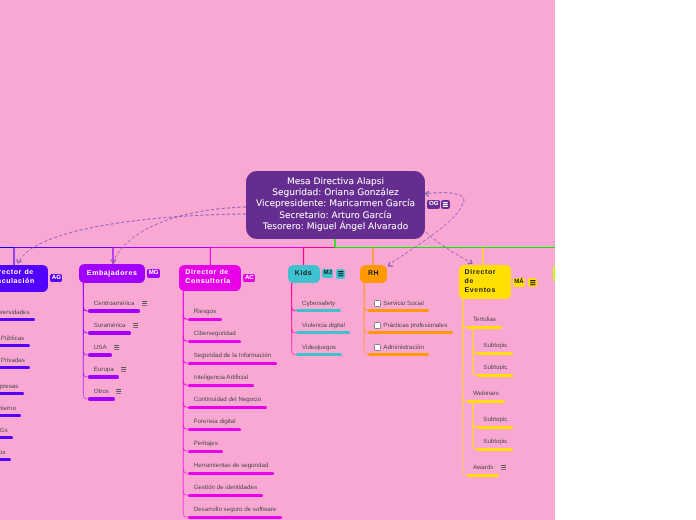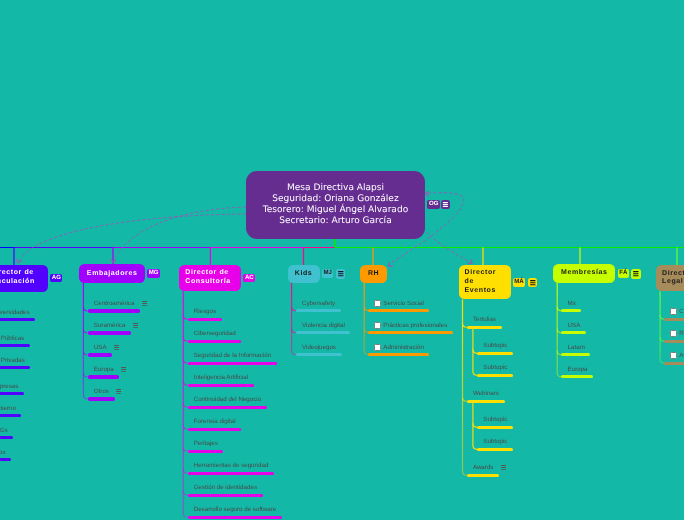--- a/index.html
+++ b/index.html
@@ -1,20 +1,20 @@
 <!DOCTYPE html>
 <html><head>
 <meta charset="utf-8">
 <style>
   html,body{margin:0;padding:0;background:#fff;}
   body{width:696px;height:520px;overflow:hidden;
        font-family:"Liberation Sans","DejaVu Sans",sans-serif;
        -webkit-font-smoothing:antialiased;text-rendering:geometricPrecision;}
   #stage,.ilabel,.node,.central,.badge{transform:translateZ(0);}
-  #stage{position:relative;width:684px;height:520px;overflow:hidden;background:#14b8a6;}
+  #stage{position:relative;width:555px;height:520px;overflow:hidden;background:#f9a8d4;}
   #links{position:absolute;left:0;top:0;width:696px;height:520px;}
   .node{position:absolute;border-radius:5.5px;display:flex;align-items:center;box-sizing:border-box;padding:0 6px;}
   .node .ntext{width:100%;font-weight:bold;line-height:1.26;font-size:7px;letter-spacing:0.6px;position:relative;top:0.3px;}
   .central{position:absolute;border-radius:11px;color:#fff;display:flex;align-items:center;
            justify-content:center;text-align:center;line-height:11.15px;font-size:9.05px;
            font-family:"DejaVu Sans",sans-serif;}
   .badge{position:absolute;border-radius:1.9px;display:flex;align-items:center;justify-content:center;
          font-weight:bold;font-size:6.1px;box-sizing:border-box;padding:0 1.5px;height:8.8px;line-height:8.8px;}
   .icobox{position:absolute;border-radius:2.5px;box-sizing:border-box;}
   .ilabel{position:absolute;white-space:nowrap;color:#4a4a4a;font-size:6.2px;}
@@ -149,22 +149,23 @@
       </g>
       <path d="M426 232 C 436 242, 452 252, 470 262" fill="none" stroke="#8a60b5" stroke-width="0.95" stroke-dasharray="3.2 2.1" stroke-linecap="butt"></path>
       <g transform="translate(472,263.4) rotate(35)">
         <path d="M-3.0 -2.2 L0 0 L-3.0 2.2" fill="none" stroke="#8a60b5" stroke-width="1.35" stroke-linecap="round" stroke-linejoin="round"></path>
       </g>
     </svg>
 <div class="central" style="left:246px;top:171px;width:179px;height:68px;background:#662d91;">
       <div>
         <div>Mesa Directiva Alapsi</div>
         <div>Seguridad: Oriana González</div>
+        <div>Vicepresidente: Maricarmen García</div>
+        <div>Secretario: Arturo García</div>
         <div>Tesorero: Miguel Ángel Alvarado</div>
-        <div>Secretario: Arturo García</div>
       </div>
     </div>
     <div class="badge" style="left:427.4px;top:199.9px;background:#662d91;color:#fff;">OG</div>
     <div class="icobox" style="left:441.28437499999995px;top:199.9px;width:8.7px;height:8.8px;background:#662d91;">
       <svg width="8.7" height="8.8" viewBox="0 0 8.7 8.8" style="display: block;">
         <rect x="1.75" y="1.8750000000000004" width="5.199999999999999" height="1.05" fill="#fff" rx="0.525"></rect>
         <rect x="1.75" y="3.8750000000000004" width="5.199999999999999" height="1.05" fill="#fff" rx="0.525"></rect>
         <rect x="1.75" y="5.875" width="5.199999999999999" height="1.05" fill="#fff" rx="0.525"></rect>
       </svg>
     </div>

